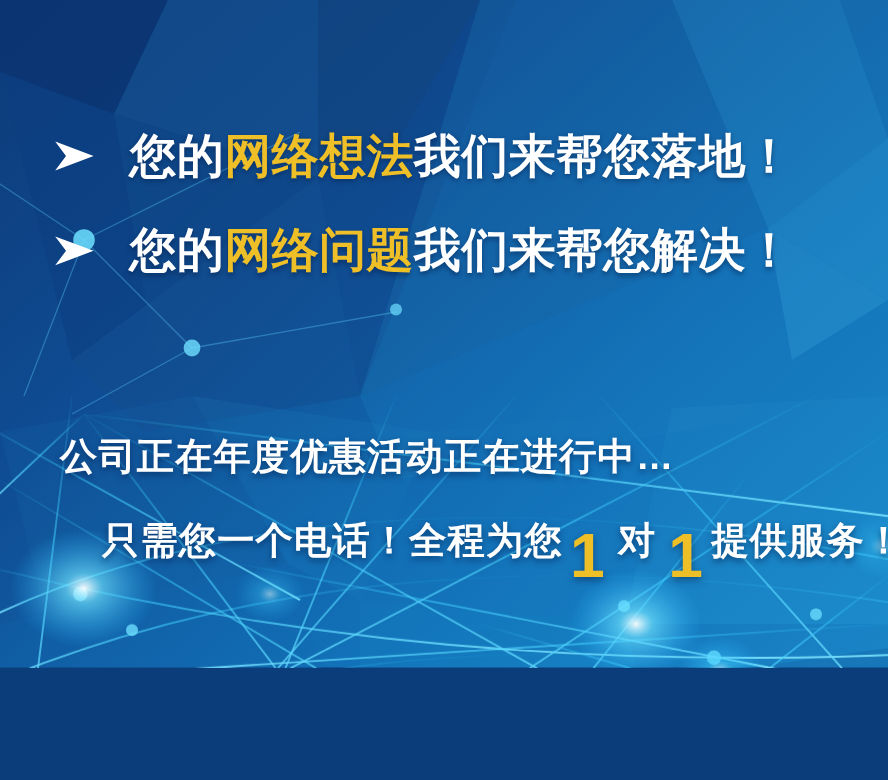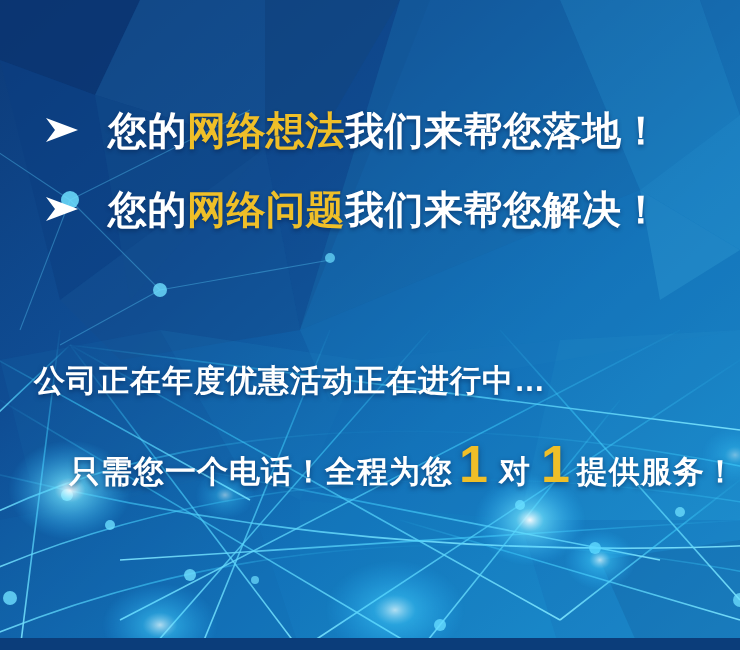--- a/index.html
+++ b/index.html
@@ -5,21 +5,21 @@
   * { margin:0; padding:0; box-sizing:border-box; }
   html, body {
     width:740px; height:650px;
     background:#0b3d7a;
     font-family:"Liberation Sans","DejaVu Sans",sans-serif;
     overflow:hidden;
   }
 
   #banner {
     position:relative;
-    width:740px; height:638px;
+    width:740px; height:556px;
     overflow:hidden;
     background:linear-gradient(135deg,#0e3d7d 0%,#0f4a90 28%,#1271b8 60%,#178fd0 100%);
   }
 
   
   .bg-layer { position:absolute; inset:0; }
   .bg-svg   { position:absolute; inset:0; width:740px; height:650px; display:block; }
 
   
   #content {
@@ -51,30 +51,30 @@
     letter-spacing:0.5px;
     color:#ffffff;
     white-space:nowrap;
     text-shadow:0 2px 4px rgba(0,20,60,0.45);
     line-height:1;
   }
   .headline .hl { color:#efbf28; }
 
   .subline {
     position:absolute;
-    left:34px;
+    left:50px;
     font-size:31px;
     font-weight:bold;
     color:#ffffff;
     white-space:nowrap;
     letter-spacing:1px;
     text-shadow:0 2px 5px rgba(0,25,70,0.55);
     line-height:1;
     display:flex;
-    align-items:flex-end;
+    align-items:flex-start;
   }
   .subline.s1 { top:365px; }
   .subline.s2 { top:435px;margin-left:35px; }
 
   .big-one {
     color:#efbf28;
     font-size:52px;
     font-weight:bold;
     line-height:1;
     margin:0 6px;

